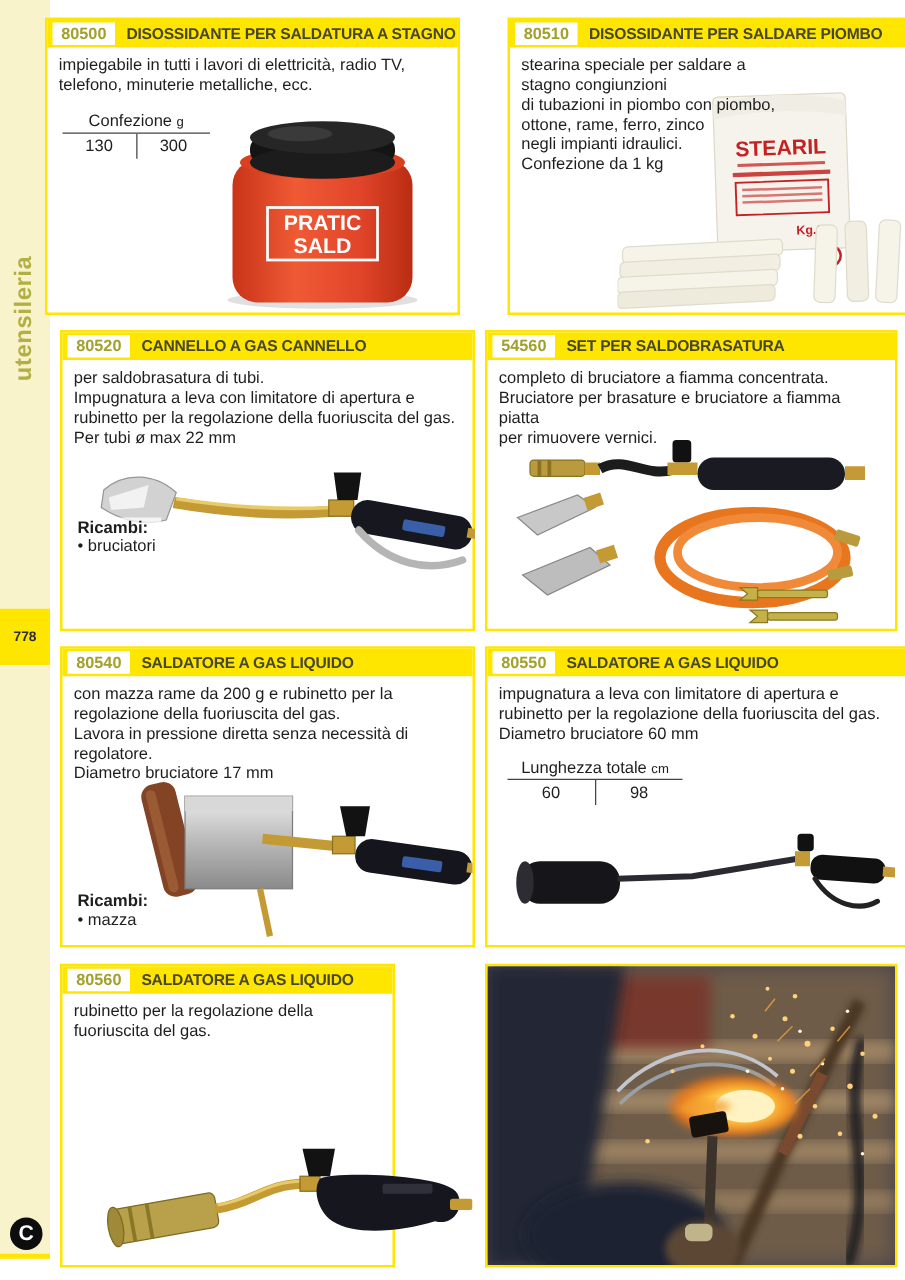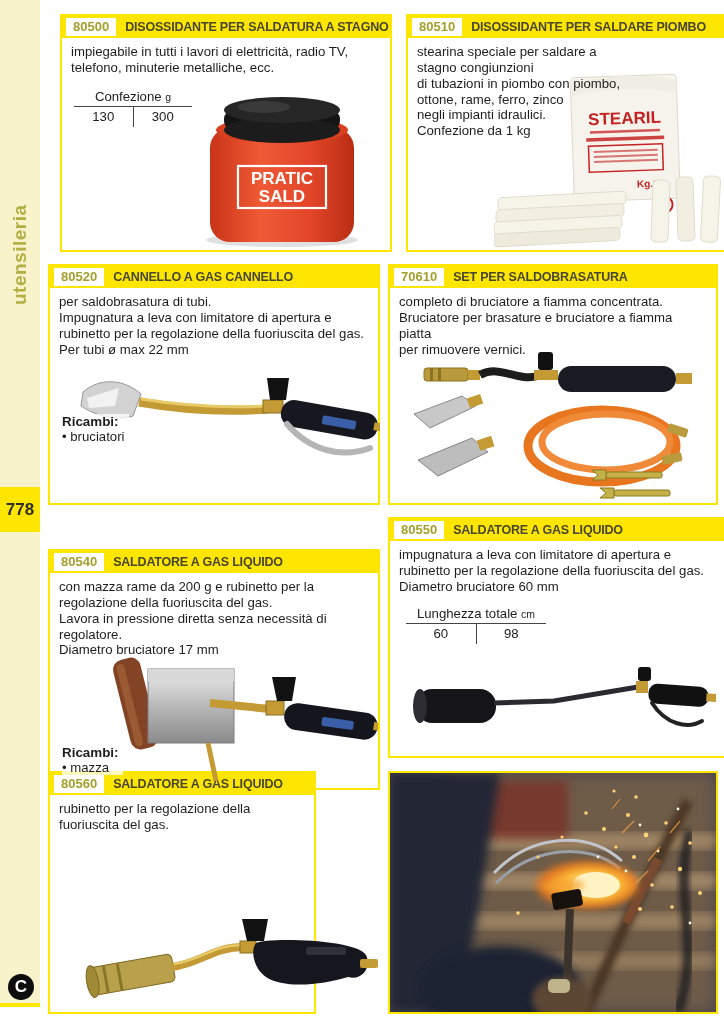--- a/index.html
+++ b/index.html
@@ -15,21 +15,21 @@
   body{font-family:"Liberation Sans",sans-serif;color:var(--body_text);}
   .page{position:relative;width:724px;height:1024px;background:#fff;overflow:hidden;}
 
   
   .sidebar{position:absolute;left:0;top:0;width:40px;height:1007px;background:var(--sidebar_bg);border-bottom:4px solid var(--accent_yellow);}
   .side-category{position:absolute;left:0;top:175px;width:40px;height:160px;
     writing-mode:vertical-rl;transform:rotate(180deg);
     font-size:19px;font-weight:bold;color:#b2b044;letter-spacing:.5px;
     display:flex;align-items:center;justify-content:center;}
   .page-num-box{position:absolute;left:0;top:487px;width:40px;height:45px;background:var(--accent_yellow);
-    display:flex;align-items:center;justify-content:center;font-size:17px;font-weight:bold;color:#2e2e2e;}
+    display:flex;align-items:center;justify-content:center;font-size:11px;font-weight:bold;color:#2e2e2e;}
   .publisher-logo{position:absolute;left:8px;top:974px;width:26px;height:26px;border-radius:50%;
     background:#0d0d0d;color:#fff;display:flex;align-items:center;justify-content:center;
     font-size:17px;font-weight:bold;}
 
   
   .card{position:absolute;background:#fff;border:2px solid var(--accent_yellow);}
   .card-header{display:flex;align-items:center;background:var(--accent_yellow);height:22px;padding:2px 4px;gap:9px;}
   .code-box{background:#fff;color:var(--code_text);font-weight:bold;font-size:13px;
     padding:0 7px;height:18px;line-height:18px;flex:0 0 auto;}
   .card-title{color:var(--title_text);font-weight:bold;font-size:12.5px;letter-spacing:-.2px;white-space:nowrap;}
@@ -62,21 +62,21 @@
 <div class="page">
 
   <div class="sidebar">
     <div class="side-category">utensileria</div>
     <div class="page-num-box">
       <span>778</span>
     </div>
     <div class="publisher-logo">C</div>
   </div>
 
-  <div class="card" style="left:60px;top:14px;width:332px;height:238px;">
+  <div class="card" style="left:36px;top:14px;width:332px;height:238px;">
     <div class="card-header">
       <span class="code-box">80500</span>
       <span class="card-title">DISOSSIDANTE PER SALDATURA A STAGNO</span>
     </div>
     <div class="desc">impiegabile in tutti i lavori di elettricità, radio TV,
 telefono, minuterie metalliche, ecc.</div>
     <div class="mini-table" style="left:12px;top:72px;width:118px;">
       <div class="mt-head">
         <span>Confezione</span>
         <span class="th-unit">g</span>
@@ -176,21 +176,21 @@
           <rect x="248" y="58" width="34" height="9" rx="2" fill="#3a5fa8"></rect>
           <rect x="300" y="56" width="16" height="8" fill="#c49a34"></rect>
         </g>
         <path d="M212,70 C236,98 268,104 295,94" stroke="#b5b5b5" stroke-width="6" fill="none" stroke-linecap="round"></path>
       </svg>
     </div>
   </div>
 
   <div class="card" style="left:388px;top:264px;width:330px;height:241px;">
     <div class="card-header">
-      <span class="code-box">70610</span>
+      <span class="code-box">54560</span>
       <span class="card-title">SET PER SALDOBRASATURA</span>
     </div>
     <div class="desc">completo di bruciatore a fiamma concentrata.
 Bruciatore per brasature e bruciatore a fiamma piatta
 per rimuovere vernici.</div>
     <div class="img-wrap" style="left:6px;top:76px;width:316px;height:160px;">
       <svg width="316" height="160" viewBox="0 0 316 160">
 
         <rect x="28" y="26" width="44" height="13" rx="3" fill="#b99b3e" stroke="#8a7220"></rect>
         <rect x="34" y="26" width="3" height="13" fill="#8a7220"></rect>
@@ -217,21 +217,21 @@
           <path d="M0,0 L14,0 L14,10 L0,10 L6,5 Z" fill="#c5b14a" stroke="#8a7a20"></path>
         </g>
         <g transform="translate(204,146)">
           <rect x="14" y="2" width="56" height="6" rx="2" fill="#c5b14a" stroke="#8a7a20"></rect>
           <path d="M0,0 L14,0 L14,10 L0,10 L6,5 Z" fill="#c5b14a" stroke="#8a7a20"></path>
         </g>
       </svg>
     </div>
   </div>
 
-  <div class="card" style="left:48px;top:517px;width:332px;height:241px;margin-top:32px;">
+  <div class="card" style="left:48px;top:517px;width:332px;height:241px;">
     <div class="card-header">
       <span class="code-box">80540</span>
       <span class="card-title">SALDATORE A GAS LIQUIDO</span>
     </div>
     <div class="desc">con mazza rame da 200 g e rubinetto per la
 regolazione della fuoriuscita del gas.
 Lavora in pressione diretta senza necessità di regolatore.
 Diametro bruciatore 17 mm</div>
     <div class="ricambi" style="left:12px;top:194px;">
       <b>Ricambi:</b><br>

